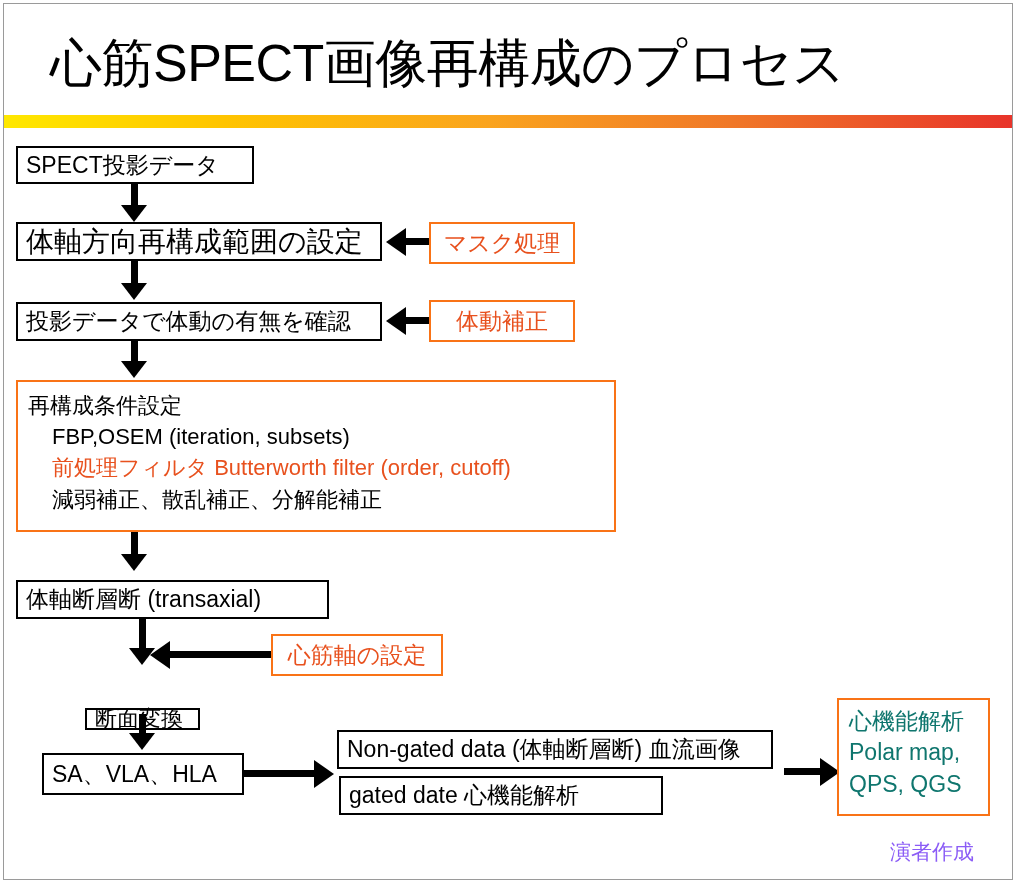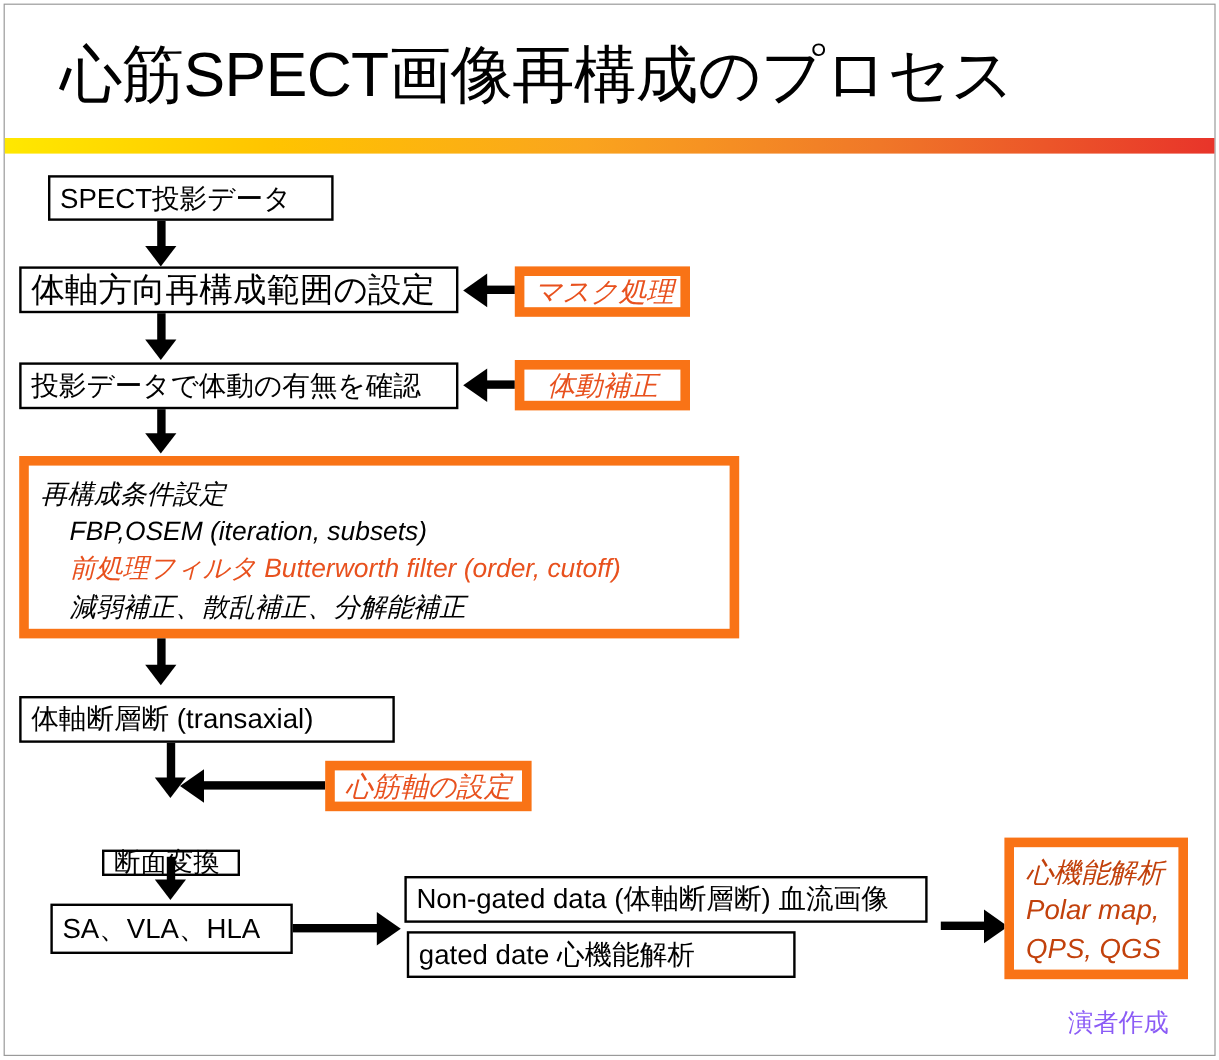--- a/index.html
+++ b/index.html
@@ -59,22 +59,21 @@
     box-sizing: border-box;
     background: #ffffff;
     display: flex;
     align-items: center;
     color: #000000;
   }
   .box.black {
     border: 2px solid #000000;
   }
   .box.orange {
-    border: 8px solid #f97316;
-    font-style: italic;
+    border: 2px solid #f97316;
   }
   .box.green {
     border: 3px solid #1e9e5a;
   }
   .box-label {
     display: block;
     width: 100%;
     padding: 0 8px;
     box-sizing: border-box;
     white-space: nowrap;
@@ -108,21 +107,21 @@
   }
   .arrow-head-right {
     position: absolute;
     width: 0; height: 0;
     border-top: 14px solid transparent;
     border-bottom: 14px solid transparent;
     border-left: 20px solid #000000;
   }
 
   
-  #box-spect-data      { left:16px;  top:146px; width:238px;  height:38px;  font-size:23px;margin-left:24px; }
+  #box-spect-data      { left:16px;  top:146px; width:238px;  height:38px;  font-size:23px; }
   #box-axial-range     { left:16px;  top:222px; width:366px;  height:39px;  font-size:28px;align-items:center; }
   #box-motion-check    { left:16px;  top:302px; width:366px;  height:39px;  font-size:23px; }
   #box-recon-params    { left:16px;  top:380px; width:600px;  height:152px; font-size:22px;
                          display:block; padding:8px 0 0 10px; }
   #box-transaxial      { left:16px;  top:580px; width:313px;  height:39px;  font-size:23px; }
   #box-slice-convert   { left:85px;  top:676px; width:115px;  height:22px;  font-size:22px;margin-top:32px; }
   #box-sa-vla-hla      { left:42px;  top:753px; width:202px;  height:42px;  font-size:23px; }
   #box-nongated        { left:337px; top:730px; width:436px;  height:39px;  font-size:23px; }
   #box-gated           { left:339px; top:776px; width:324px;  height:39px;  font-size:23px; }
 
@@ -133,21 +132,21 @@
   #box-cardiac-axis    { left:271px; top:634px; width:172px;  height:42px;  font-size:23px;
                          justify-content:center; }
   #box-result          { left:837px; top:698px; width:153px;  height:118px; font-size:23px;
                          display:block; padding:6px 0 0 10px; }
 
   #box-note            { left:636px; top:300px; width:366px;  height:210px; font-size:25px;
                          display:block; padding:14px 16px 0 16px; line-height:1.55; }
 
   .recon-line { display:block; white-space:nowrap; line-height:1.42; }
   .recon-indent { padding-left: 24px; }
-  .result-line { display:block; white-space:nowrap; line-height:1.36; color:#c2410c; }
+  .result-line { display:block; white-space:nowrap; line-height:1.36; color:#0f766e; }
   .note-line { display:block; white-space:nowrap; }
 
   .credit {
     position: absolute;
     left: 890px;
     top: 838px;
     font-size: 21px;
     color: #8b5cf6;
     white-space: nowrap;
   }

